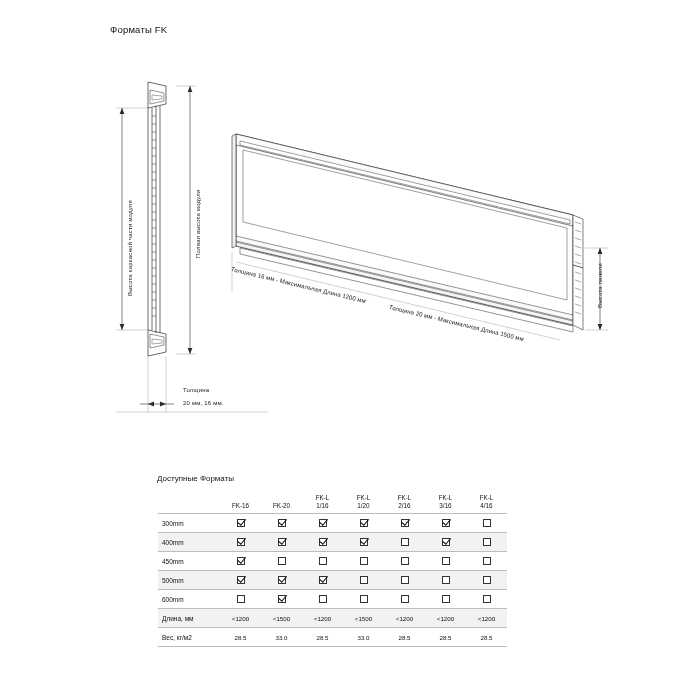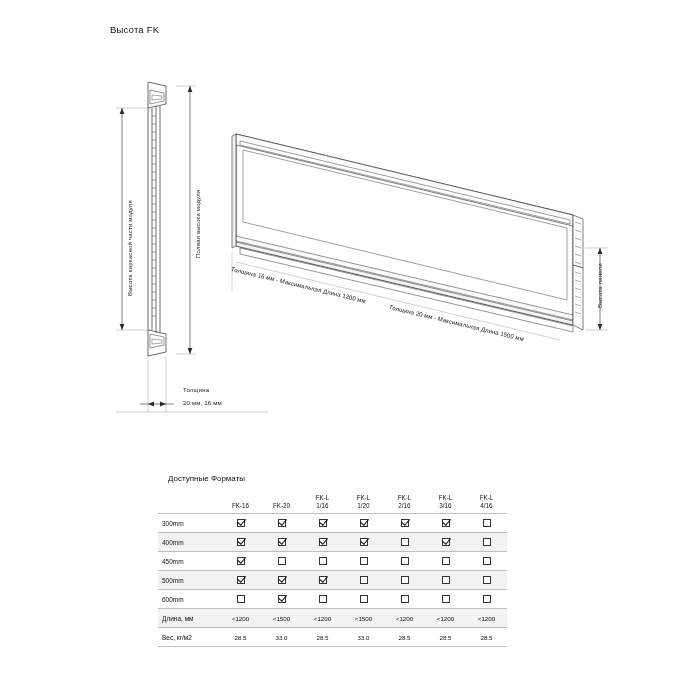--- a/index.html
+++ b/index.html
@@ -63,21 +63,21 @@
     color: #222;
     white-space: nowrap;
     transform-origin: 0 0;
     transform: rotate(13.5deg);
     letter-spacing: 0.1px;
   }
 
   
   .table-title {
     position: absolute;
-    left: 168px;
+    left: 157px;
     top: 474px;
     font-size: 8px;
     color: #111;
   }
   table.formats {
     position: absolute;
     left: 158px;
     top: 492px;
     border-collapse: collapse;
     font-size: 6.5px;
@@ -140,21 +140,21 @@
   }
   .numcell {
     font-size: 6.2px;
   }
 </style>
 </head>
 <body>
 
 <div class="page">
 
-  <div class="title">Высота FK</div>
+  <div class="title">Форматы FK</div>
 
   <div class="drawing">
     <svg width="700" height="460" viewBox="0 0 700 460">
       <g stroke="#2b2b2b" fill="none" stroke-width="0.7">
 
         <path d="M148 88 L148 82 L166 86 L166 104 L148 108 Z" fill="#ffffff"></path>
         <path d="M150 90 L164 93 L164 101 L150 104 Z" fill="#ffffff" stroke-width="0.5"></path>
         <path d="M152 95 L162 96 L162 99 L152 100 Z" fill="#ffffff" stroke-width="0.4"></path>
 
         <path d="M148 330 L166 334 L166 352 L148 356 L148 330 Z" fill="#ffffff"></path>

